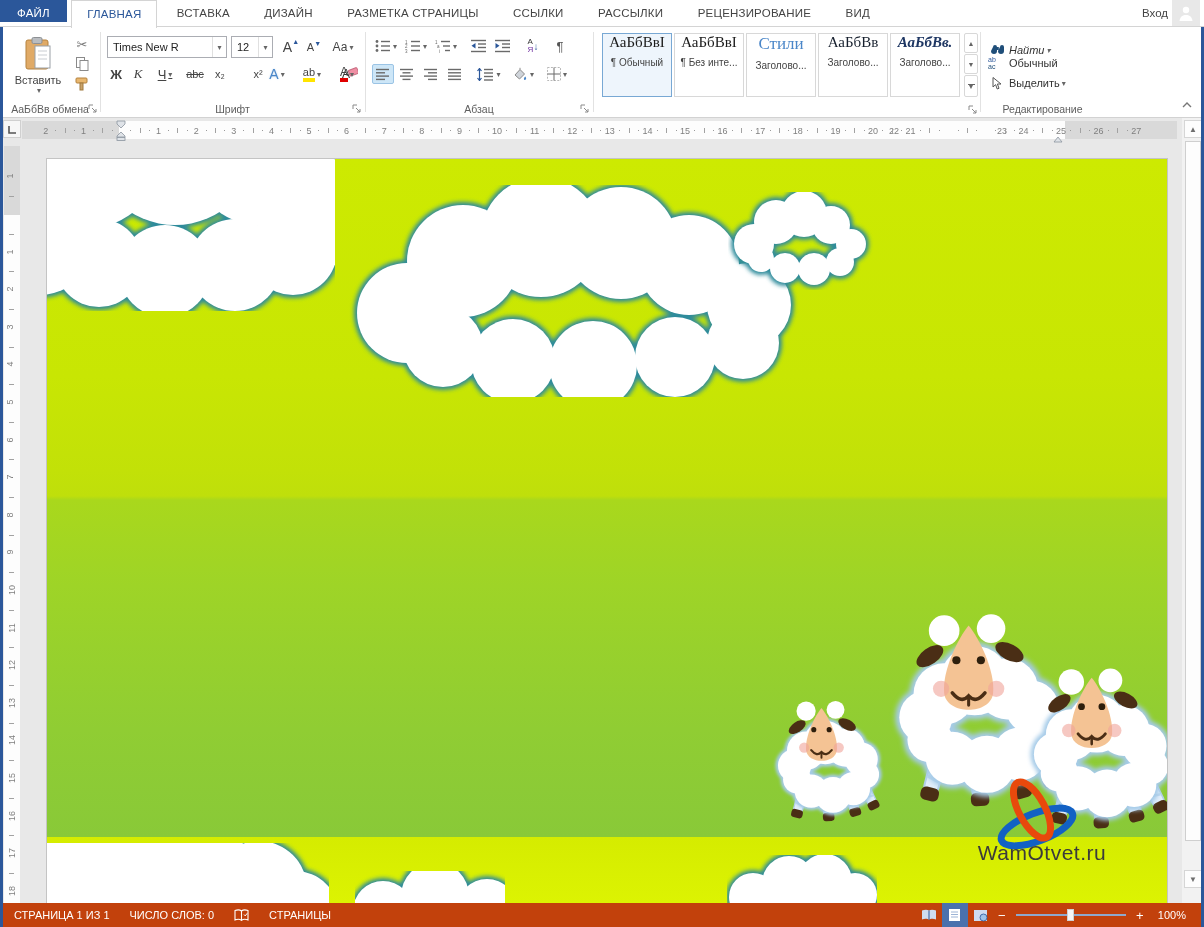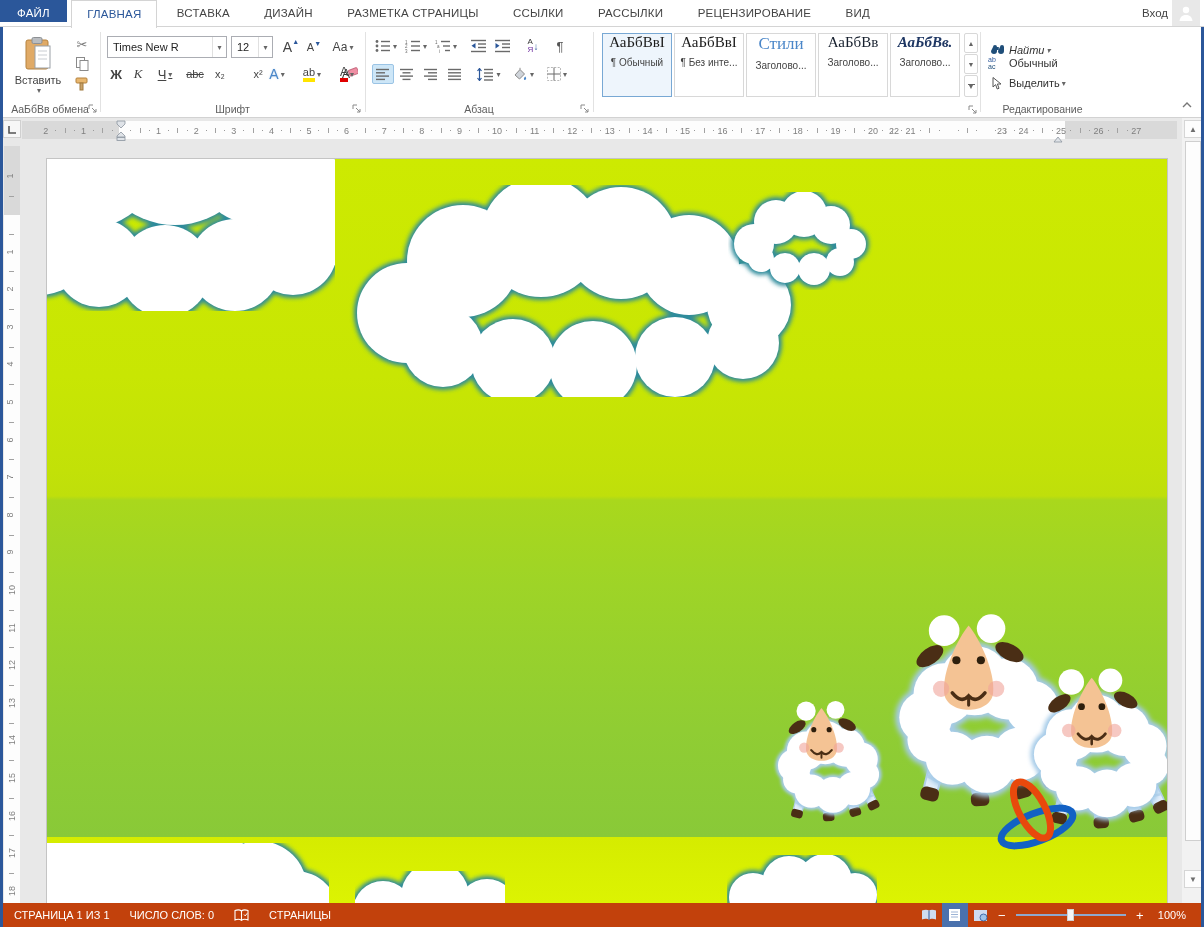--- a/index.html
+++ b/index.html
@@ -923,20 +923,21 @@
             <circle cx="58" cy="33" r="15" fill="#fff"></circle>
             <circle cx="104" cy="31" r="14" fill="#fff"></circle>
           </svg></div>
       </div>
     <div id="logo">
       <svg width="92" height="88" viewBox="0 0 92 88">
         <ellipse cx="48" cy="58" rx="38" ry="14" fill="none" stroke="#1261c4" stroke-width="7" transform="rotate(-21 48 58)"></ellipse>
         <ellipse cx="43" cy="41" rx="31" ry="13" fill="none" stroke="#e8490c" stroke-width="7" transform="rotate(62 43 41)"></ellipse>
       </svg>
     </div>
+    <div id="watermark">WamOtvet.ru</div>
   </div>
 </div>
 
 <div id="vscroll">
   <div class="sbtn" style="top:2px;">
       <span>▲</span>
     </div>
   <div id="sthumb"></div>
   <div class="sbtn" style="top:752px;">
       <span>▼</span>

